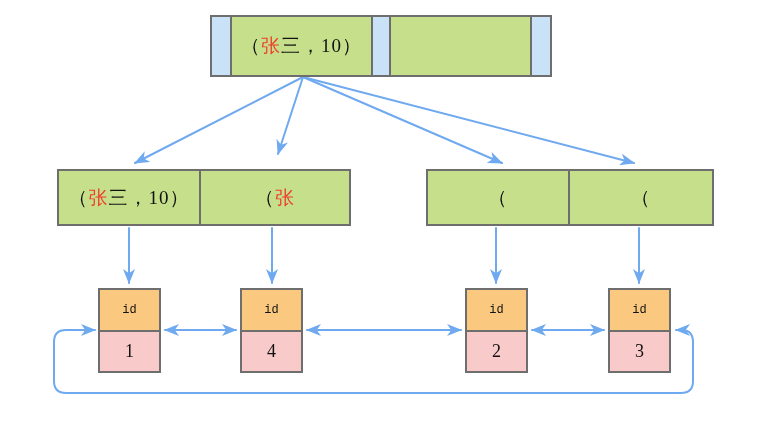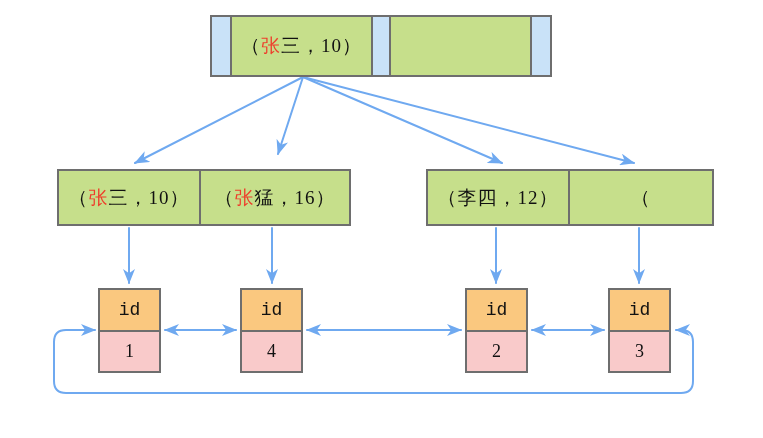--- a/index.html
+++ b/index.html
@@ -37,21 +37,21 @@
   .grpR .cell.c2{flex:1;}
   .idbox{
     position:absolute;top:288px;width:63px;height:85px;box-sizing:border-box;
     border:2px solid var(--border);display:flex;flex-direction:column;
   }
   .idhead{
     box-sizing:border-box;height:42px;background:var(--orange);
     border-bottom:2px solid var(--border);
     display:flex;align-items:center;justify-content:center;
     font-family:"Liberation Mono","DejaVu Sans Mono",monospace;
-    font-size:18px;color:var(--text);
+    font-size:12px;color:var(--text);
   }
   .idval{
     flex:1;background:var(--pink);
     display:flex;align-items:center;justify-content:center;
     font-size:18px;color:var(--text);
   }
 </style>
 </head>
 <body>
 
@@ -98,29 +98,27 @@
 
   <div class="node grp grpL">
     <div class="seg cell c1">
       <span>（</span>
         <span class="red">张</span>
         <span>三，10）</span>
     </div>
     <div class="seg cell c2">
       <span>（</span>
         <span class="red">张</span>
-        <span>猛，16）</span>
     </div>
   </div>
 
   <div class="node grp grpR">
     <div class="seg cell c1">
       <span>（</span>
         <span class="red"></span>
-        <span>李四，12）</span>
     </div>
     <div class="seg cell c2">
       <span>（</span>
         <span class="red"></span>
     </div>
   </div>
 
   <div class="idbox" style="left:98px">
     <div class="idhead">id</div>
     <div class="idval">1</div>

